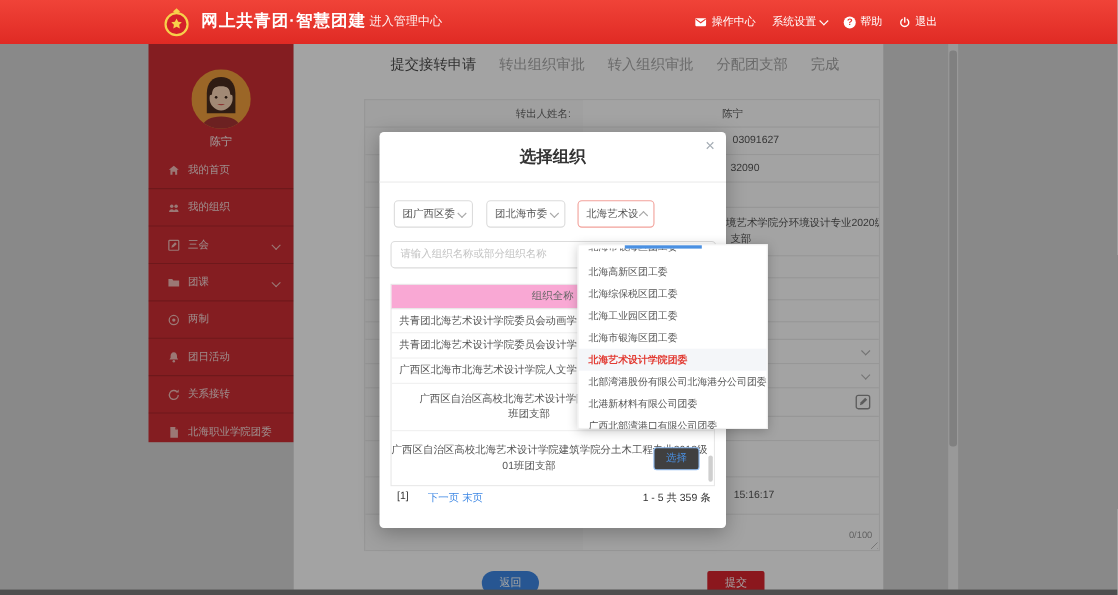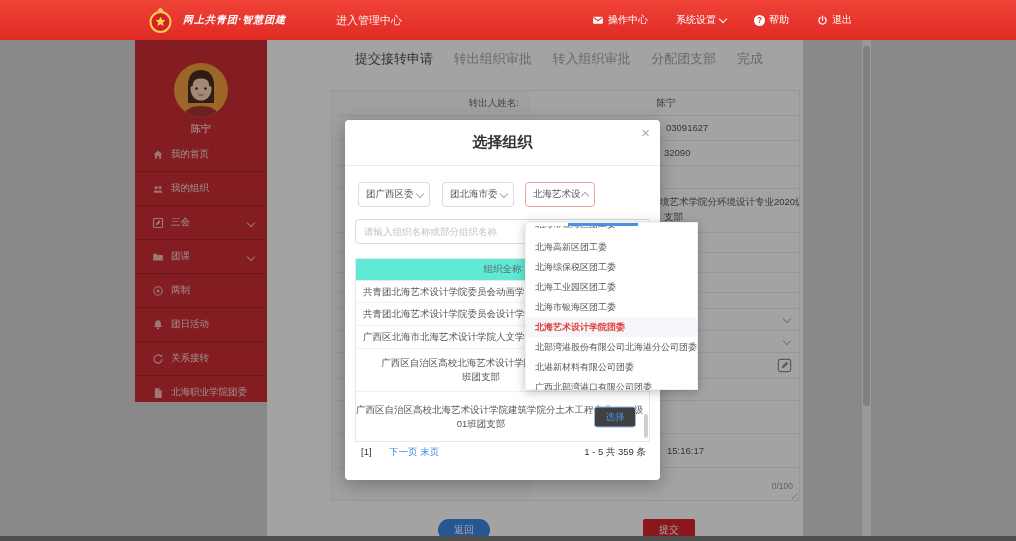--- a/index.html
+++ b/index.html
@@ -4,23 +4,23 @@
 <style>
   html,body{margin:0;padding:0;}
   body{width:1016px;height:541px;overflow:hidden;background:#d6d6d6;
        font-family:"Liberation Sans","DejaVu Sans",sans-serif;-webkit-font-smoothing:antialiased;}
   .stage{position:relative;width:1016px;height:541px;}
 
   
   .header{position:absolute;left:0;top:0;width:1016px;height:40px;z-index:70;
           background:linear-gradient(180deg,#f04338,#e02a24);color:#fff;}
   .logo{position:absolute;left:147px;top:7px;width:27px;height:27px;}
-  .brand{position:absolute;left:183px;top:0;height:40px;line-height:40px;font-size:10px;font-weight:bold;letter-spacing:1px;font-style:italic;}
+  .brand{position:absolute;left:183px;top:0;height:40px;line-height:40px;font-size:15px;font-weight:bold;letter-spacing:1px;}
   .admin-link{position:absolute;left:336px;top:0;height:40px;line-height:41px;font-size:11px;color:rgba(255,255,255,.92);cursor:pointer;}
-  .hmenu{position:absolute;right:164px;top:0;height:40px;display:flex;align-items:center;gap:28px;font-size:10px;}
+  .hmenu{position:absolute;right:164px;top:0;height:40px;display:flex;align-items:center;gap:15px;font-size:10px;}
   .hmenu .mi{display:flex;align-items:center;gap:4px;cursor:pointer;white-space:nowrap;}
   .qicon{width:11px;height:11px;border-radius:50%;background:#fff;color:#e8352e;font-size:8.5px;font-weight:bold;
          display:inline-flex;align-items:center;justify-content:center;line-height:1;}
   .caret{display:inline-block;width:5px;height:5px;border:solid #fff;border-width:0 1.4px 1.4px 0;transform:rotate(45deg);margin-top:-3px;}
 
   
   .sidebar{position:absolute;left:135px;top:40px;width:132px;height:362px;background:#cf2e34;z-index:1;}
   .uname{position:absolute;left:0;top:82px;width:132px;text-align:center;color:#fff;font-size:10px;}
   .smenu{position:absolute;left:0;top:98px;width:132px;}
   .smenu .si{height:33px;display:flex;align-items:center;gap:7px;padding-left:17px;color:#f7dddc;font-size:9.5px;
@@ -70,21 +70,21 @@
         white-space:nowrap;overflow:hidden;background:#fff;}
   .msel .mcaret{position:absolute;right:6px;width:5px;height:5px;border:solid #a9a9a9;border-width:0 1.3px 1.3px 0;transform:rotate(45deg);margin-top:-2px;}
   .msel.active{border-color:#f2a19a;}
   .msel.active .mcaret{transform:rotate(-135deg);margin-top:3px;}
   .sel1{left:13px;width:72px;} .sel2{left:97px;width:72px;} .sel3{left:180px;width:70px;padding-right:14px;}
   .minput{position:absolute;left:10px;top:99px;width:296px;height:25px;border:1px solid #dcdcdc;border-radius:4px;
           box-sizing:border-box;font-size:9.5px;color:#555;padding:0 8px;outline:none;
           font-family:"Liberation Sans","DejaVu Sans",sans-serif;}
   .minput::placeholder{color:#c3c3c3;}
   .mtable{position:absolute;left:10px;top:138px;width:295px;border:1px solid #e8e8e8;box-sizing:border-box;}
-  .mth{height:21px;background:#5eead4;border-bottom:1px solid #e8e8e8;display:flex;align-items:center;justify-content:center;
+  .mth{height:21px;background:#f9a8d4;border-bottom:1px solid #e8e8e8;display:flex;align-items:center;justify-content:center;
        font-size:9.5px;color:#666;}
   .mtr{position:relative;border-bottom:1px solid #f0f0f0;font-size:9.5px;color:#555;box-sizing:border-box;}
   .mtr:last-child{border-bottom:none;}
   .mtr .one{position:absolute;left:7px;top:50%;transform:translateY(-50%);white-space:nowrap;}
   .mtr .two{position:absolute;left:0;top:50%;transform:translateY(-50%);width:250px;text-align:center;line-height:14px;}
   .mtr .two div{white-space:nowrap;}
   .selbtn{position:absolute;right:13px;top:50%;transform:translateY(-50%);width:40px;height:19px;border:1px solid #8fbcf2;
           border-radius:3px;color:#4a90e2;font-size:9.5px;display:flex;align-items:center;justify-content:center;
           background:#404040;cursor:pointer;}
   .tscroll{position:absolute;right:1px;bottom:3px;width:4px;height:24px;background:#cfcfcf;border-radius:2px;}

